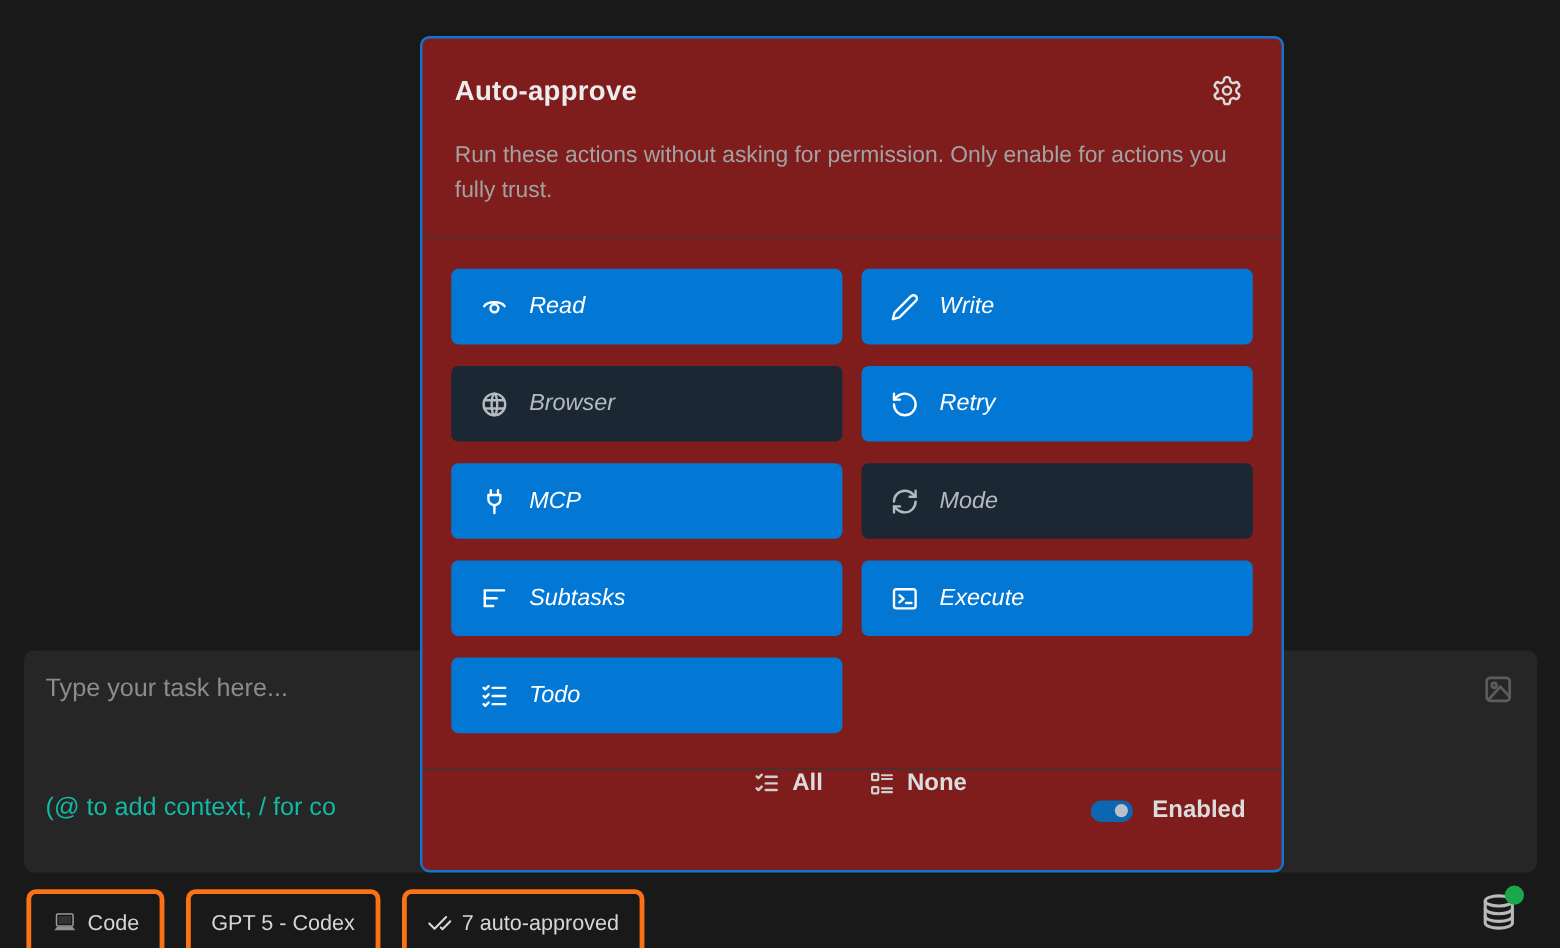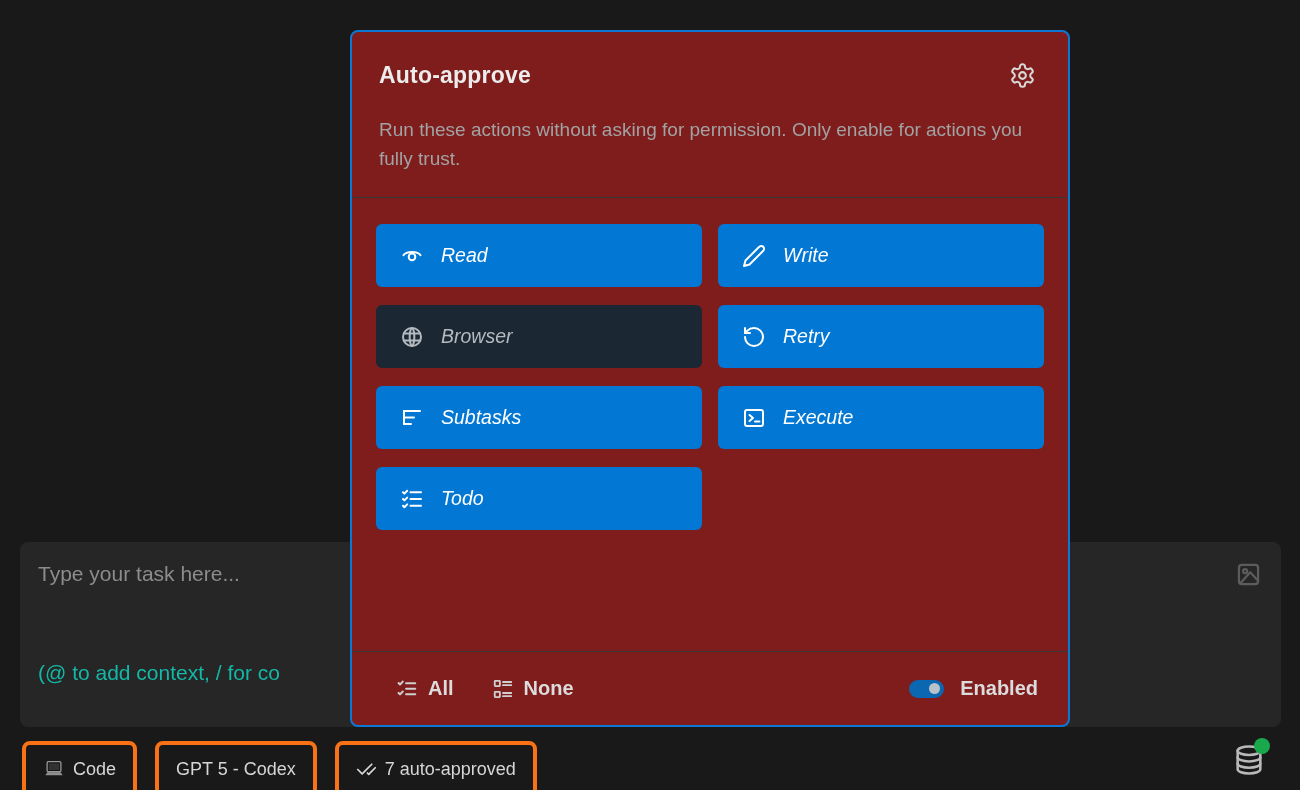--- a/index.html
+++ b/index.html
@@ -71,22 +71,22 @@
   }
   .action-btn {
     height:63px; border-radius:6px; display:flex; align-items:center;
     padding:0 24px; gap:17px; font-size:19.5px; cursor:pointer;
     background:#1b2733; color:#b4bac0;
   }
   .action-btn.on { background:#0277d4; color:#ffffff; }
   .action-btn .ic { display:flex; flex:none; }
 
   .modal-footer {
-    margin-top:auto; height:74px; border-top:1px solid #373737;
-    display:flex; align-items:center; padding:0 30px 0 44px;
+    margin-top:auto; height:85px; border-top:1px solid #373737;
+    display:flex; align-items:center; padding:0 30px 0 44px;flex-direction:column;
   }
   .footer-left { display:flex; align-items:center; gap:38px; }
   .footer-item {
     display:flex; align-items:center; gap:10px; cursor:pointer;
     font-size:20px; font-weight:700; color:#dcdcdc;
   }
   .footer-item .ic { display:flex; color:#cfcfcf; }
   .toggle-group { margin-left:auto; display:flex; align-items:center; gap:16px; cursor:pointer; }
   .toggle-track {
     position:relative; width:35px; height:18px; border-radius:9px; background:#0b67b2;
@@ -199,21 +199,42 @@
     <div class="action-btn on">
       <span class="ic">
         <svg width="24" height="24" viewBox="0 0 24 24" fill="none" stroke="currentColor" stroke-width="2" stroke-linecap="round" stroke-linejoin="round">
           <path d="M3 12a9 9 0 1 0 9-9 9.75 9.75 0 0 0-6.74 2.74L3 8"></path>
           <path d="M3 3v5h5"></path>
         </svg>
       </span>
       <span>Retry</span>
     </div>
 
-
+    <div class="action-btn on">
+      <span class="ic">
+        <svg width="24" height="24" viewBox="0 0 24 24" fill="none" stroke="currentColor" stroke-width="2" stroke-linecap="round" stroke-linejoin="round">
+          <path d="M9 2.5v4M15 2.5v4"></path>
+          <path d="M7 6.5h10v3.5a5 5 0 0 1-10 0z"></path>
+          <path d="M12 15v6.5"></path>
+        </svg>
+      </span>
+      <span>MCP</span>
+    </div>
+
+    <div class="action-btn">
+      <span class="ic">
+        <svg width="24" height="24" viewBox="0 0 24 24" fill="none" stroke="currentColor" stroke-width="2" stroke-linecap="round" stroke-linejoin="round">
+          <path d="M3 12a9 9 0 0 1 9-9 9.75 9.75 0 0 1 6.74 2.74L21 8"></path>
+          <path d="M21 3v5h-5"></path>
+          <path d="M21 12a9 9 0 0 1-9 9 9.75 9.75 0 0 1-6.74-2.74L3 16"></path>
+          <path d="M8 16H3v5"></path>
+        </svg>
+      </span>
+      <span>Mode</span>
+    </div>
 
     <div class="action-btn on">
       <span class="ic">
         <svg width="24" height="24" viewBox="0 0 24 24" fill="none" stroke="currentColor" stroke-width="2" stroke-linecap="round" stroke-linejoin="round">
           <path d="M4 5h16"></path>
           <path d="M4 5v13"></path>
           <path d="M4 11.5h10"></path>
           <path d="M4 18h7"></path>
         </svg>
       </span>

